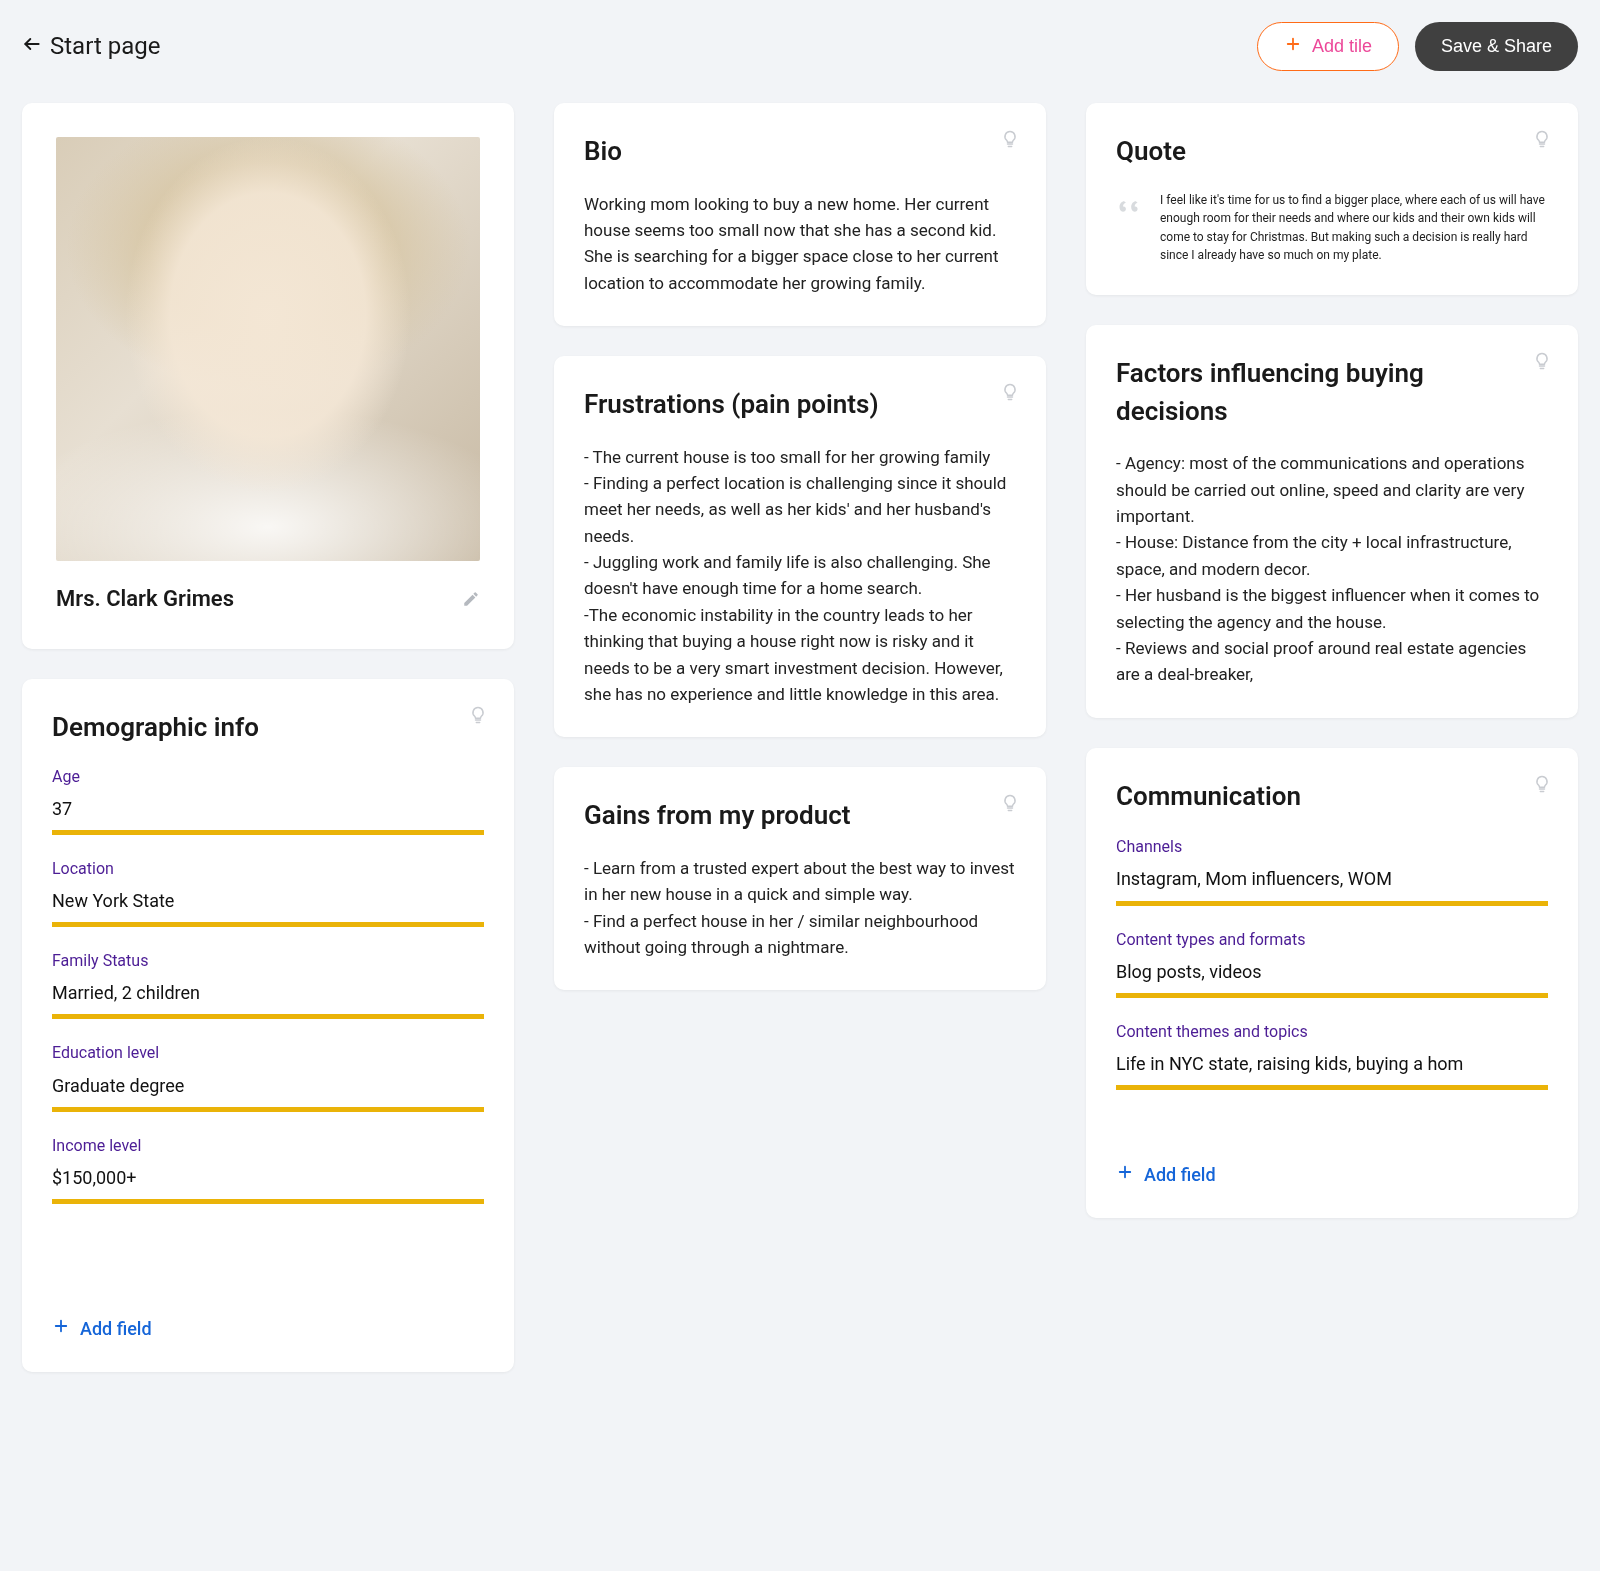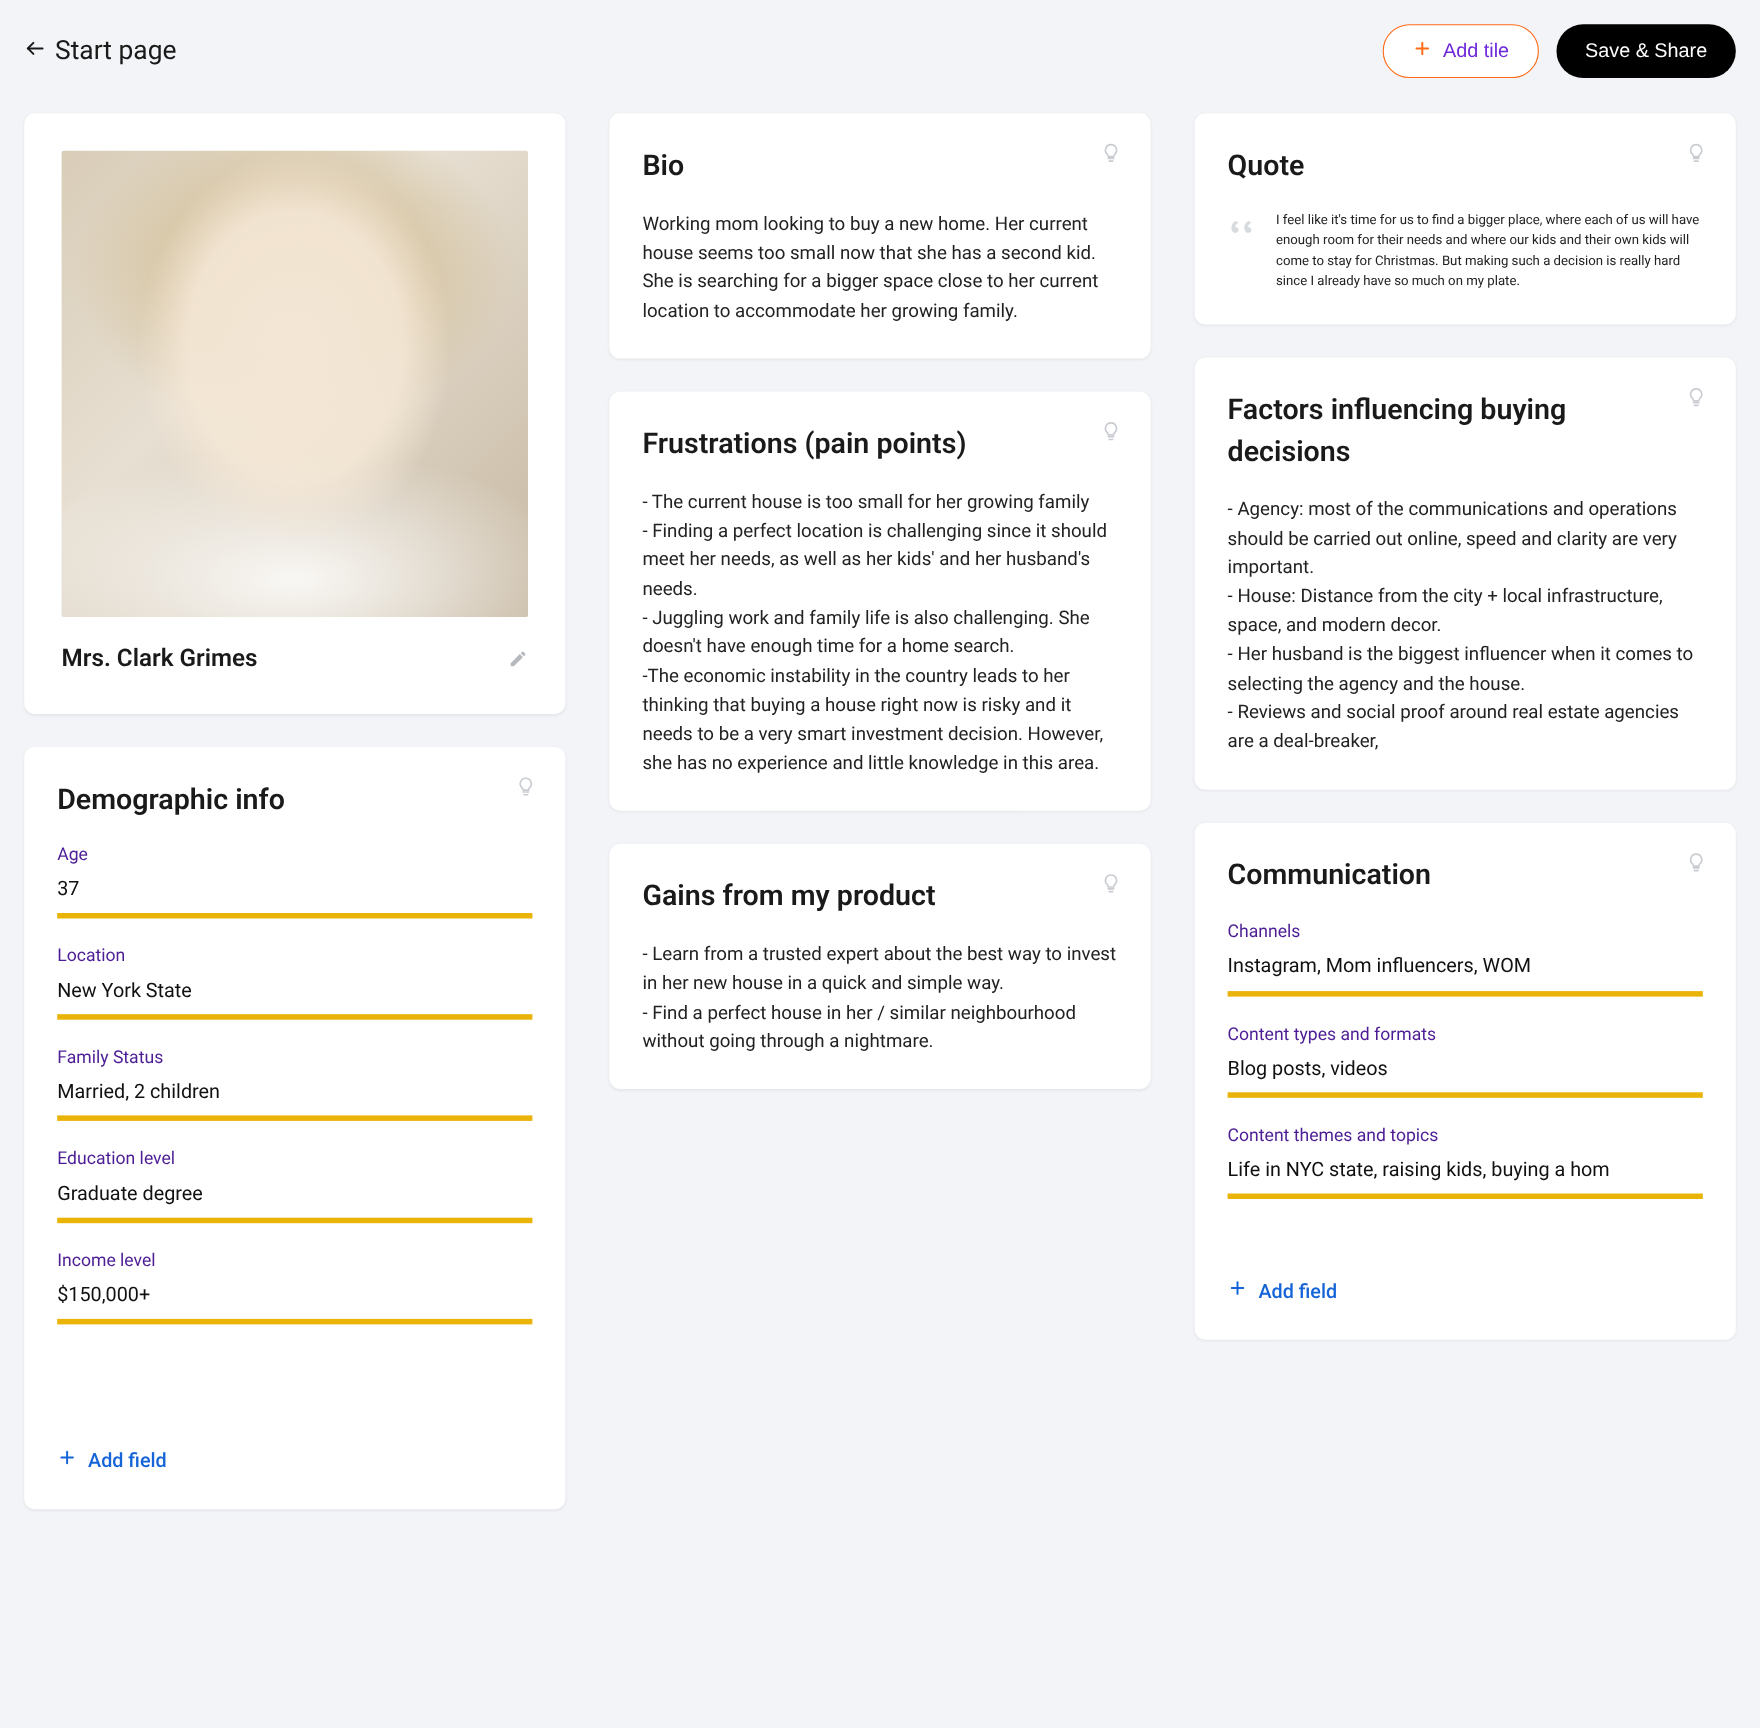--- a/index.html
+++ b/index.html
@@ -37,24 +37,24 @@
     gap: 10px;
     padding: 12px 26px;
     border-radius: 999px;
     font-size: 18px;
     cursor: pointer;
     border: none;
   }
   .btn-outline {
     background: #fff;
     border: 1.5px solid #ff6b17;
-    color: #6d28d9;
+    color: #ec4899;
   }
   .btn-primary {
-    background: #000000;
+    background: #404040;
     color: #fff;
   }
   .btn-outline svg { width: 18px; height: 18px; stroke: #ff6b17; }
   .columns {
     display: grid;
     grid-template-columns: 1fr 1fr 1fr;
     gap: 40px;
     align-items: start;
   }
   .col { display: flex; flex-direction: column; gap: 30px; }

